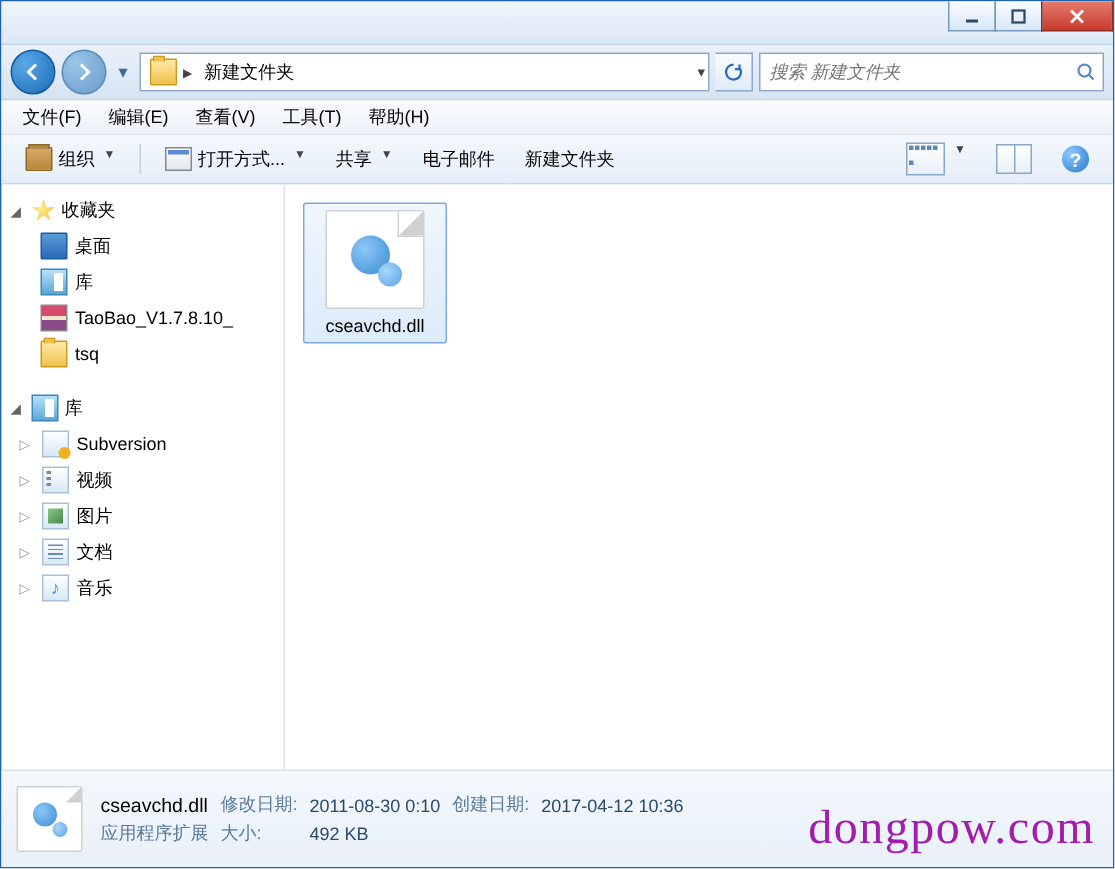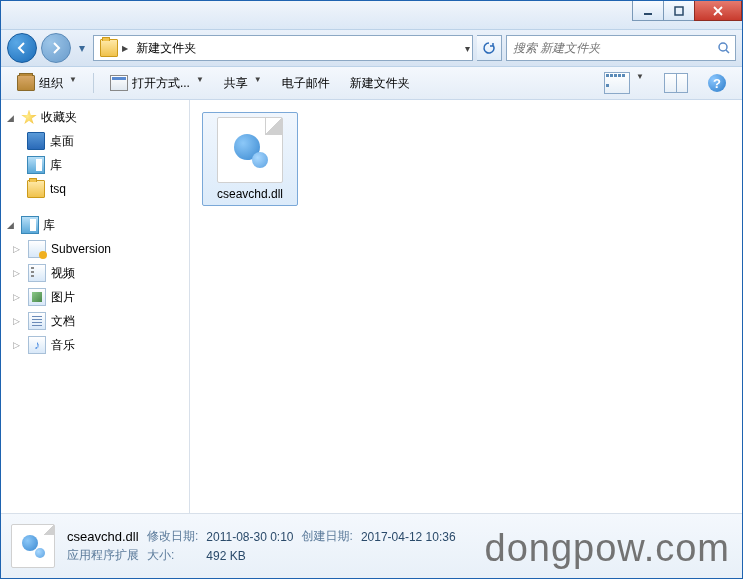--- a/index.html
+++ b/index.html
@@ -70,21 +70,21 @@
 .statusbar{height:56px;border-top:1px solid #d8e0ea;background:linear-gradient(#f4f8fd,#e8f0f8);display:flex;align-items:center;padding:4px 10px;gap:12px}
 .statusbar .thumb{width:42px;height:42px;background:#fff;border:1px solid #d0d0d0;border-radius:2px;display:flex;align-items:center;justify-content:center;position:relative}
 .statusbar .thumb::before{content:"";position:absolute;top:0;right:0;width:10px;height:10px;background:linear-gradient(135deg,#fff 50%,#d0d0d0 50%)}
 .gear-small{width:24px;height:24px;position:relative}
 .gear-small .g1{position:absolute;width:16px;height:16px;left:1px;top:1px;background:radial-gradient(circle at 35% 35%,#8cc8f8,#3a88d0);border-radius:50%}
 .gear-small .g2{position:absolute;width:10px;height:10px;right:0;bottom:0;background:radial-gradient(circle at 35% 35%,#a8d8ff,#5aa0e0);border-radius:50%}
 .statusbar .info{display:grid;grid-template-columns:auto auto auto auto auto;column-gap:8px;row-gap:2px;align-items:center;font-size:12px}
 .statusbar .fname{font-size:13px}
 .statusbar .lbl{color:#5a7a9a;text-align:left}
 .statusbar .val{color:#2a4a6a}
-.watermark{position:absolute;right:12px;bottom:8px;font-family:Liberation Sans, sans-serif;font-size:38px;color:#737373;letter-spacing:1px;pointer-events:none}
+.watermark{position:absolute;right:12px;bottom:8px;font-family:Liberation Serif, serif;font-size:32px;color:#a21caf;letter-spacing:1px;pointer-events:none}
 .organize-icon{width:16px;height:14px;background:linear-gradient(#d8a868,#b88838);border:1px solid #8a6a2a;border-radius:1px;position:relative}
 .organize-icon::before{content:"";position:absolute;top:-3px;left:1px;right:1px;height:2px;background:#b88838;border:1px solid #8a6a2a;border-bottom:none}
 .openwith-icon{width:16px;height:14px;border:1px solid #888;background:linear-gradient(#fff,#e0e8f0);position:relative}
 .openwith-icon::before{content:"";position:absolute;top:1px;left:1px;right:1px;height:3px;background:#5a8ad0}
 .tri{font-size:8px;color:#444;margin-left:2px}
 </style>
 </head>
 <body>
 
 <div class="window">
@@ -137,20 +137,27 @@
       </div>
     <div class="searchbar">
       <input placeholder="搜索 新建文件夹" style="">
       <svg width="14" height="14" viewBox="0 0 14 14">
           <circle cx="6" cy="6" r="4" fill="none" stroke="#5a8ac8" stroke-width="1.5"></circle>
           <path d="M9 9l3 3" stroke="#5a8ac8" stroke-width="1.5"></path>
         </svg>
     </div>
   </div>
 
+  <div class="menubar">
+    <span>文件(F)</span>
+    <span>编辑(E)</span>
+    <span>查看(V)</span>
+    <span>工具(T)</span>
+    <span>帮助(H)</span>
+  </div>
 
   <div class="toolbar">
     <div class="tbtn">
         <span class="organize-icon"></span>
         <span>组织</span>
         <span class="tri">▼</span>
       </div>
     <div class="sep"></div>
     <div class="tbtn">
         <span class="openwith-icon"></span>
@@ -197,20 +204,24 @@
             <span class="ico ico-fav"></span>
             <span>收藏夹</span>
           </div>
         <div class="item">
             <span class="ico ico-desktop"></span>
             <span>桌面</span>
           </div>
         <div class="item">
             <span class="ico ico-lib"></span>
             <span>库</span>
+          </div>
+        <div class="item">
+            <span class="ico ico-rar"></span>
+            <span>TaoBao_V1.7.8.10_</span>
           </div>
         <div class="item">
             <span class="ico ico-folder"></span>
             <span>tsq</span>
           </div>
       </div>
       <div class="group">
         <div class="group-header">
             <span class="exp">◢</span>
             <span class="ico ico-lib"></span>

